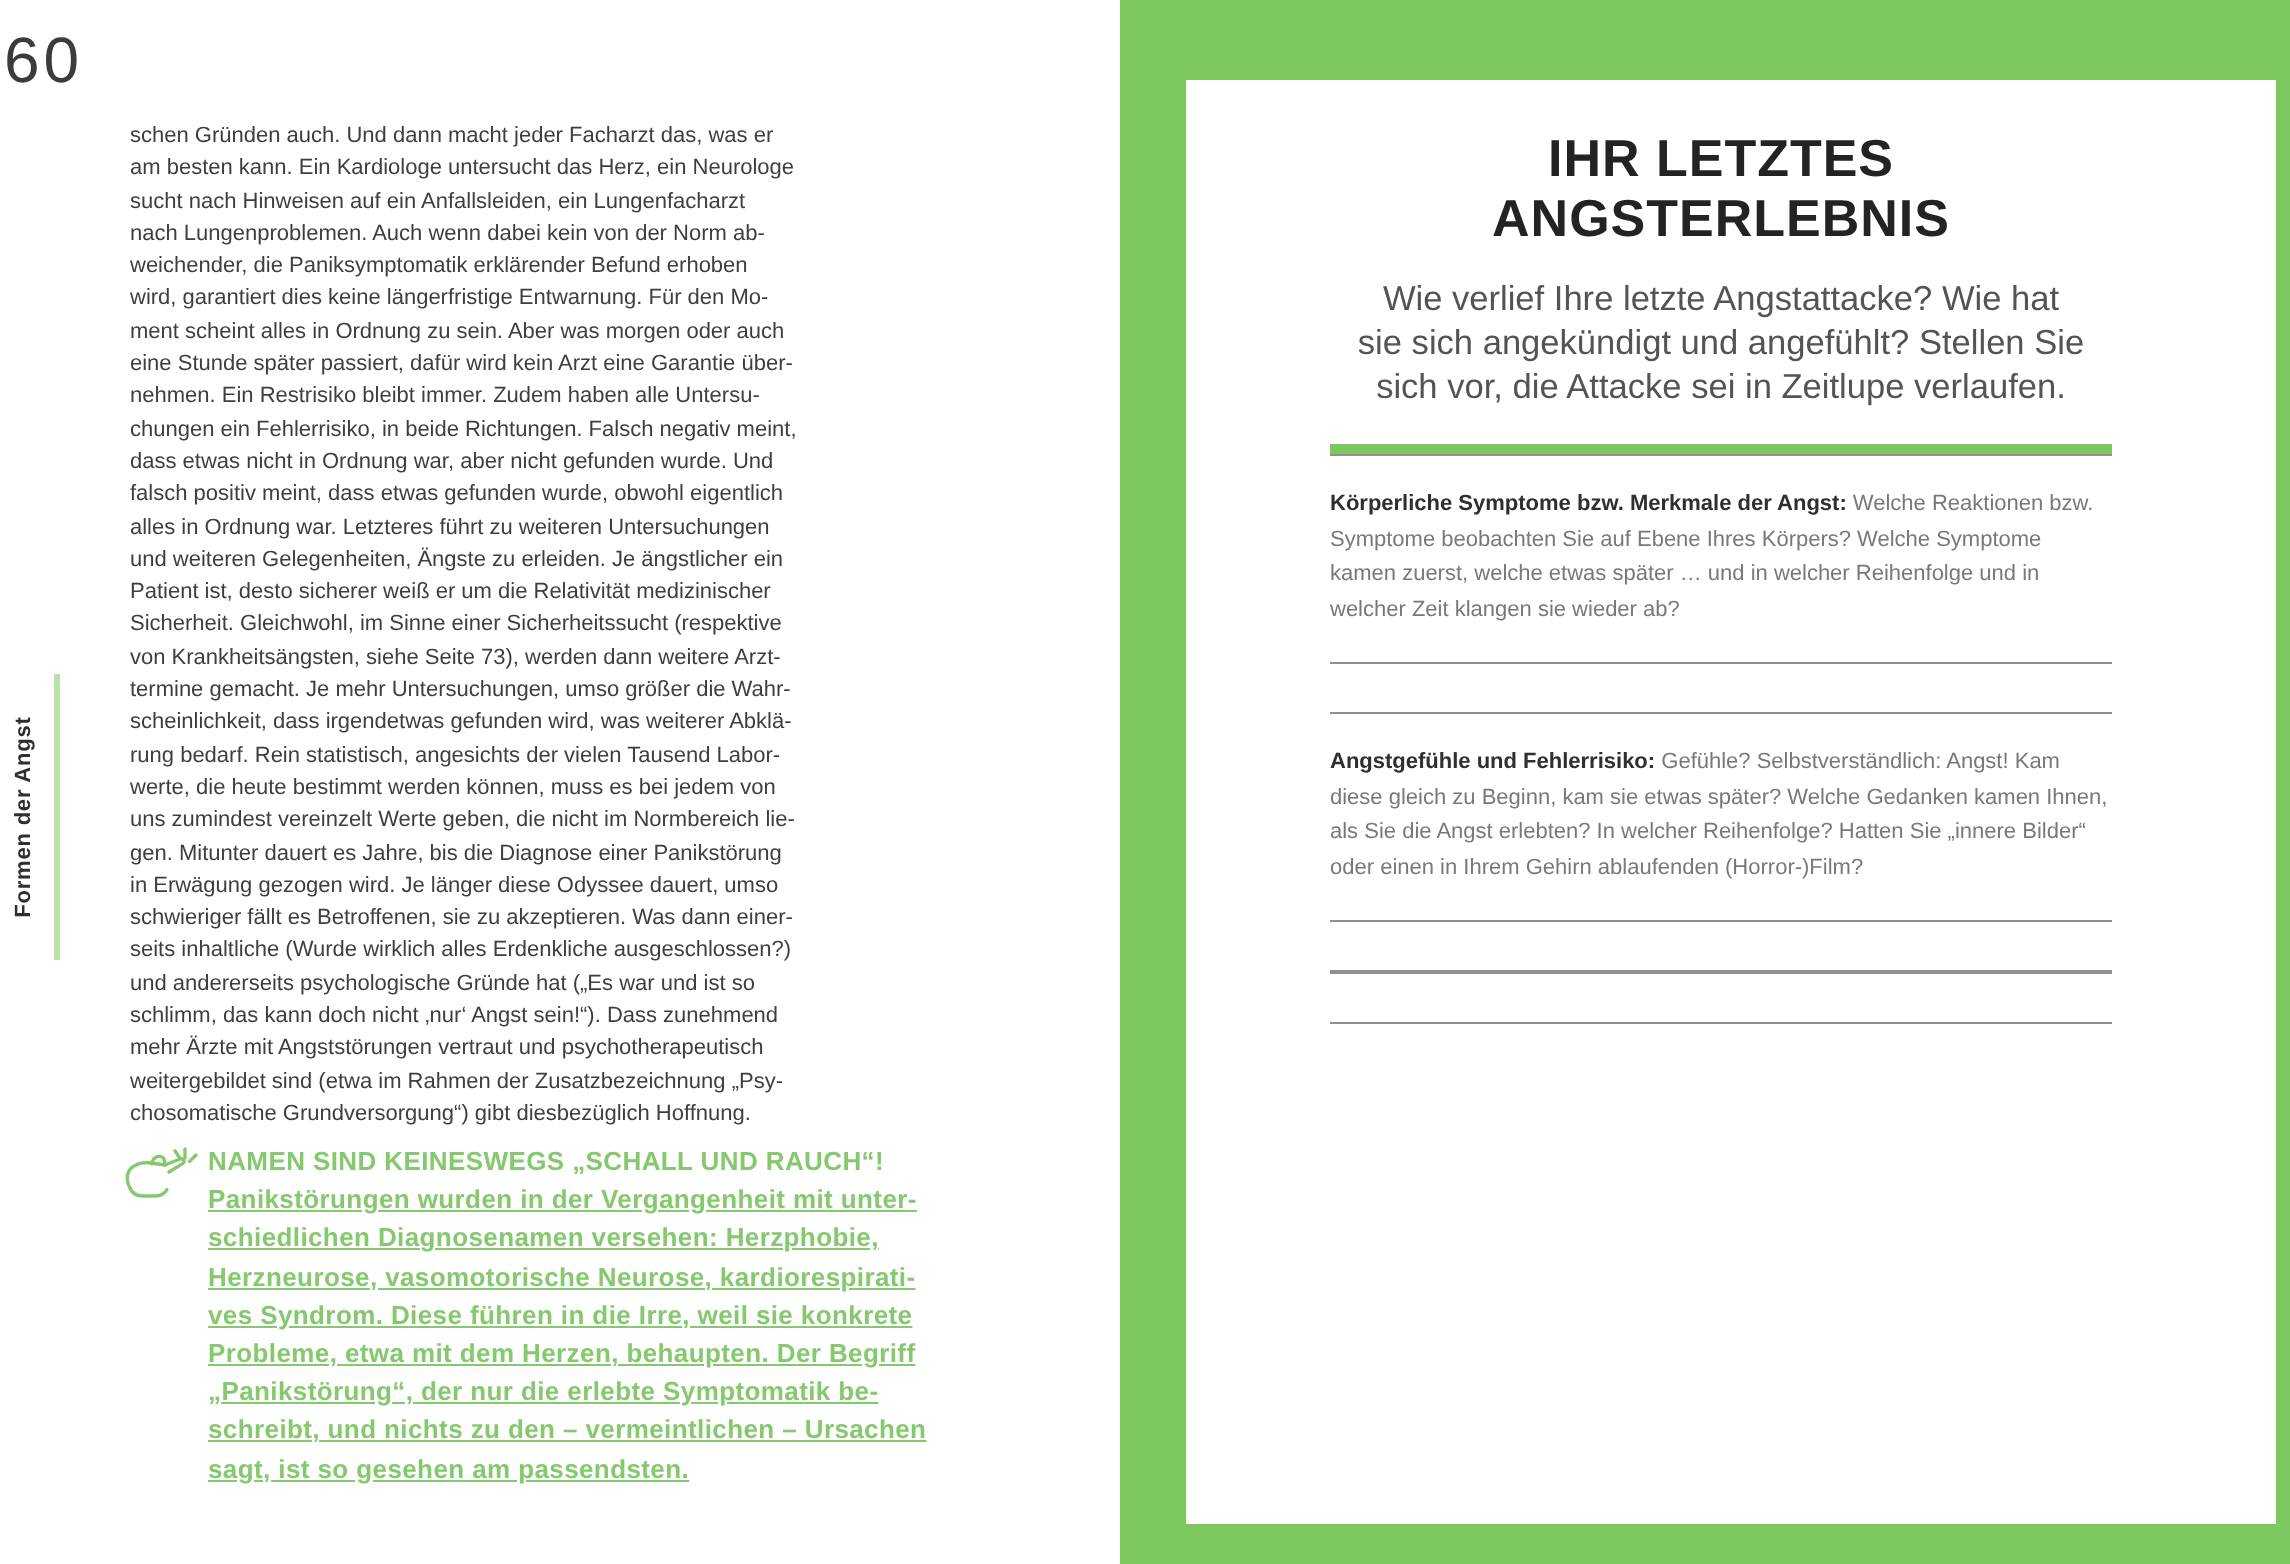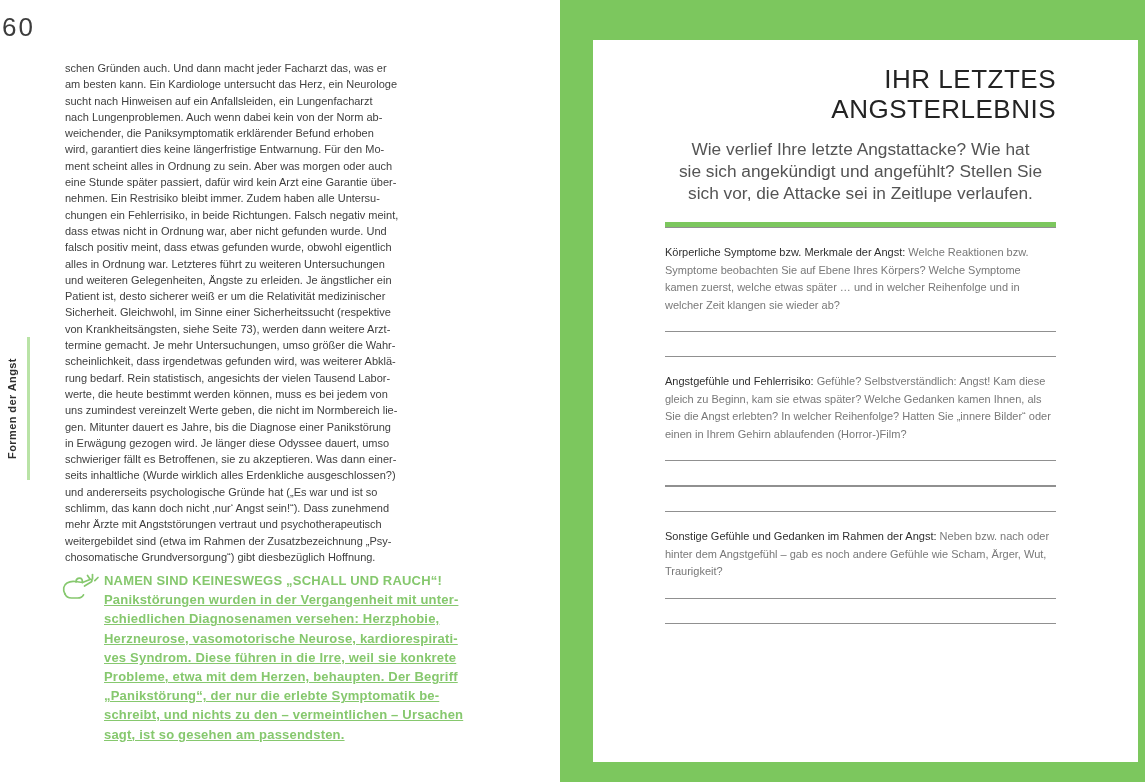--- a/index.html
+++ b/index.html
@@ -8,21 +8,21 @@
     position: relative; overflow: hidden;
     background: #ffffff;
     font-family: "Liberation Sans", "DejaVu Sans", sans-serif;
   }
 
   
   .left-page { position: absolute; left: 0; top: 0; width: 560px; height: 782px; background: #fff; }
 
   .page-number {
     position: absolute; left: 2px; top: 12px;
-    font-size: 26px; letter-spacing: 2px; color: #3c3c3c; font-weight: 400;
+    font-size: 32px; letter-spacing: 2px; color: #3c3c3c; font-weight: 400;
   }
 
   .sidebar-tab { position: absolute; left: 0; top: 337px; width: 32px; height: 143px; }
   .sidebar-tab .tab-line {
     position: absolute; left: 27px; top: 0; width: 2.5px; height: 100%;
     background: #b9e3a6;
   }
   .sidebar-tab .tab-text {
     position: absolute; left: 6px; top: 143px; width: 143px;
     transform: rotate(-90deg); transform-origin: 0 0;
@@ -53,35 +53,35 @@
   }
   .right-content {
     position: absolute; left: 33px; top: 40px; right: 7px; bottom: 20px;
     background: #ffffff;
     padding: 0 82px 0 72px;
     box-sizing: border-box;
   }
 
   .ws-title {
     margin: 24px 0 0 0;
-    text-align: right; white-space: pre-line;
-    font-size: 26px; font-weight: 400; line-height: 30px;
+    text-align: center; white-space: pre-line;
+    font-size: 26px; font-weight: 700; line-height: 30px;
     color: #232323; letter-spacing: 0.5px;
   }
   .ws-intro {
     margin: 14px auto 18px auto; max-width: 440px;
     text-align: center; white-space: pre-line;
     font-size: 17.3px; line-height: 22px; color: #545454;
   }
   .ws-divider {
     margin-top: 15px; height: 5px; background: #7cc75e; border: none;
   }
 
   .q-text { margin: 16px 0 0 0; font-size: 11px; line-height: 17.5px; color: #787878; }
-  .q-lead { font-weight: 400; color: #2f2f2f; }
+  .q-lead { font-weight: 700; color: #2f2f2f; }
   #q1 .q-text { margin-top: 34px; }
   .rule { border-top: 1px solid #909090; height: 0; }
   .q-text + .rule { margin-top: 17px; }
   .rule + .rule { margin-top: 24px; }
 </style>
 </head>
 <body>
 
 <div class="left-page">
 
@@ -179,20 +179,15 @@
       <p class="q-text"><span class="q-lead">Angstgefühle und Fehlerrisiko:</span> <span class="q-rest">Gefühle? Selbstverständlich: Angst! Kam diese gleich zu Beginn, kam sie etwas später? Welche Gedanken kamen Ihnen, als Sie die Angst erlebten? In welcher Reihenfolge? Hatten Sie „innere Bilder“ oder einen in Ihrem Gehirn ablaufenden (Horror-)Film?</span></p>
       <div class="rule"></div>
       <div class="rule"></div>
     </div>
 
     <div class="q" id="q4">
       <div class="rule"></div>
       <div class="rule"></div>
     </div>
 
-    <div class="q" id="q5">
-      <p class="q-text"><span class="q-lead">Sonstige Gefühle und Gedanken im Rahmen der Angst:</span> <span class="q-rest">Neben bzw. nach oder hinter dem Angstgefühl – gab es noch andere Gefühle wie Scham, Ärger, Wut, Traurigkeit?</span></p>
-      <div class="rule"></div>
-      <div class="rule"></div>
-    </div>
 
   </div>
 </div>
 
 </body></html>

